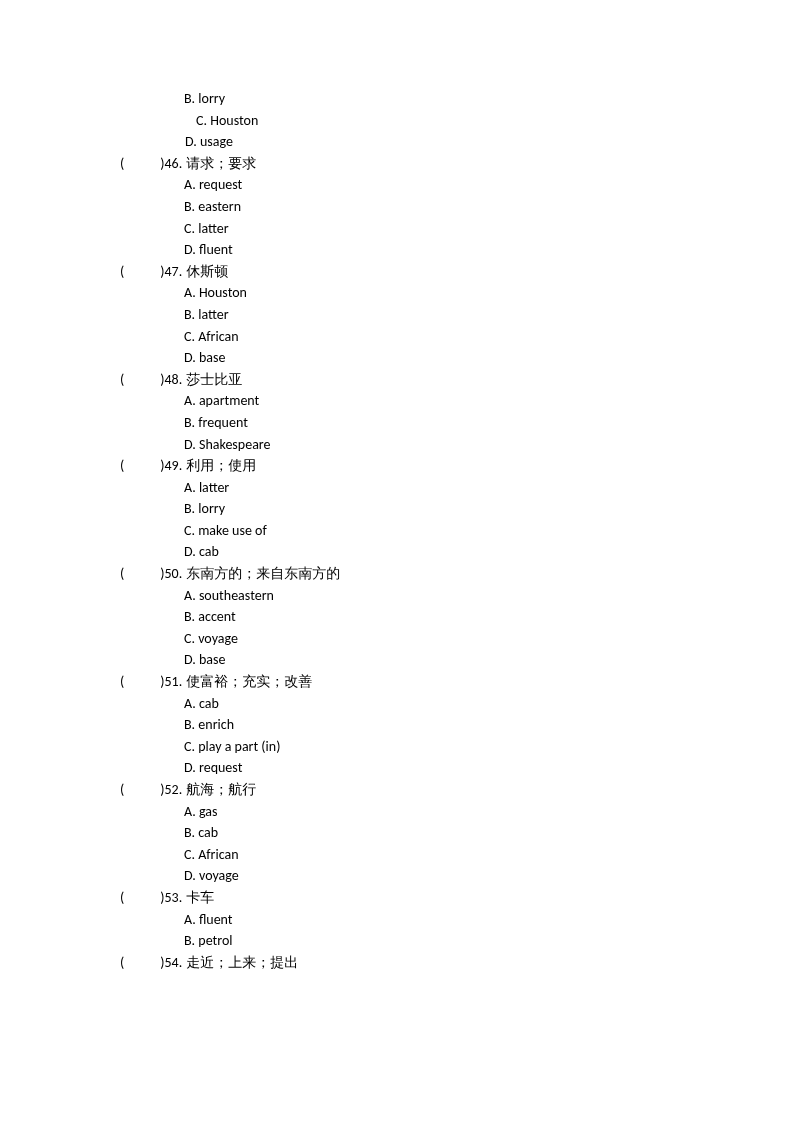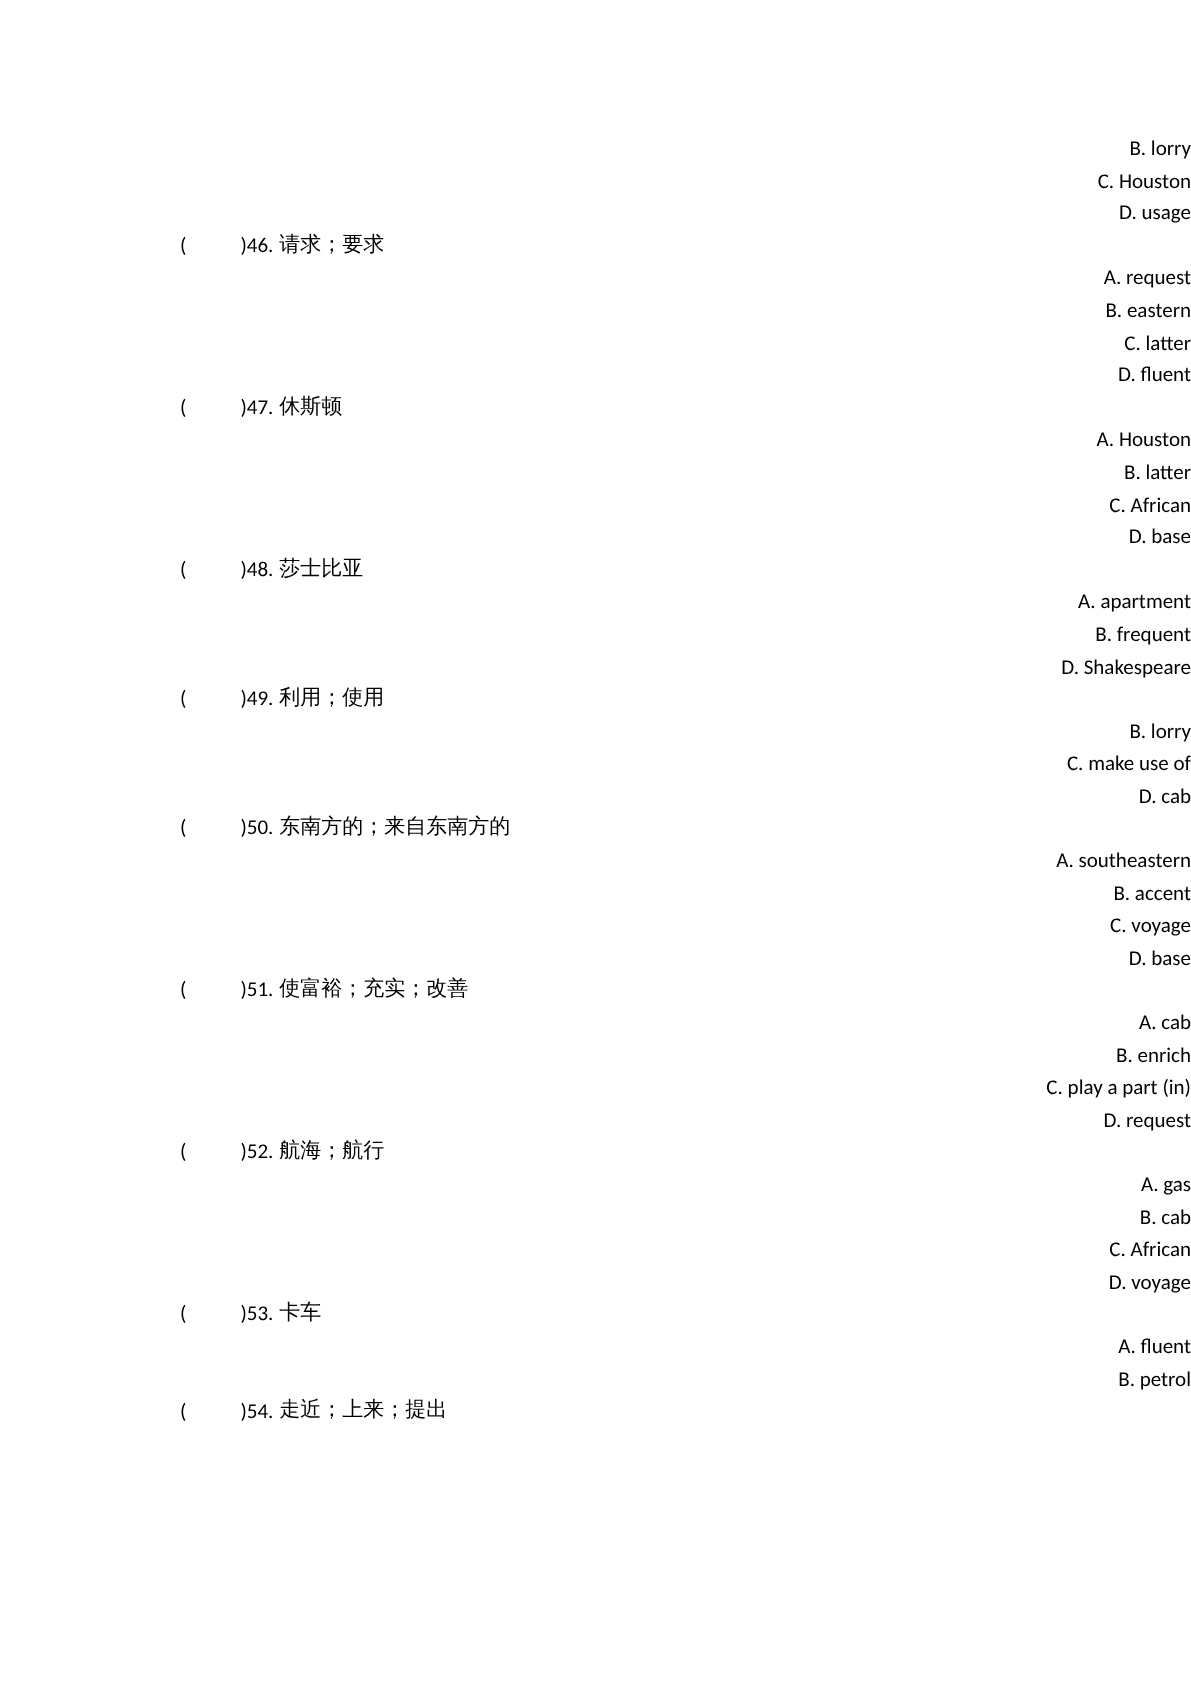--- a/index.html
+++ b/index.html
@@ -16,40 +16,38 @@
       color: #000000;
       padding-top: 88px;
       padding-left: 120px;
     }
     .orphan-options {
       margin-left: 64px;
     }
     .option-line {
       line-height: 21.6px;
       margin-left: 64px;
-      text-align: right;
     }
     .question-line {
       line-height: 21.6px;
       display: flex;
     }
     .paren-open {
       display: inline-block;
     }
     .paren-close {
       display: inline-block;
       margin-left: 36px;
     }
     .qnum {
       display: inline-block;
     }
     .qtext {
       display: inline-block;
       margin-left: 4px;
-      font-family: Liberation Serif, serif;
     }
   </style>
 </head>
 <body>
 
 <div>
   <div class="orphan-options">
     <div class="option-line" style="margin-left:0">B. lorry</div>
     <div class="option-line" style="margin-left:12px">C. Houston</div>
     <div class="option-line" style="margin-left:1px">D. usage</div>
@@ -93,20 +91,21 @@
     <div class="option-line">D. Shakespeare</div>
   </div>
 
   <div>
     <div class="question-line">
       <span class="paren-open">(</span>
       <span class="paren-close">)</span>
       <span class="qnum">49.</span>
       <span class="qtext"> 利用；使用</span>
     </div>
+    <div class="option-line">A. latter</div>
     <div class="option-line">B. lorry</div>
     <div class="option-line">C. make use of</div>
     <div class="option-line">D. cab</div>
   </div>
 
   <div>
     <div class="question-line">
       <span class="paren-open">(</span>
       <span class="paren-close">)</span>
       <span class="qnum">50.</span>

